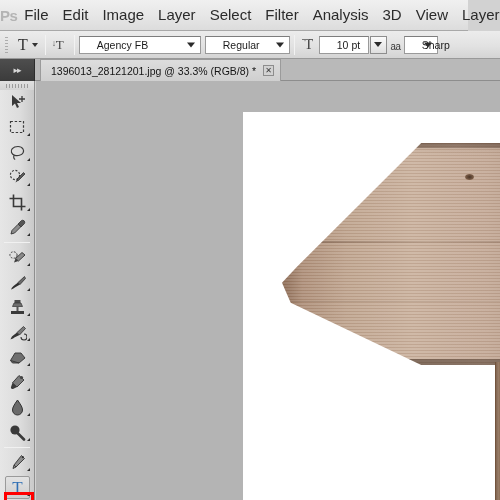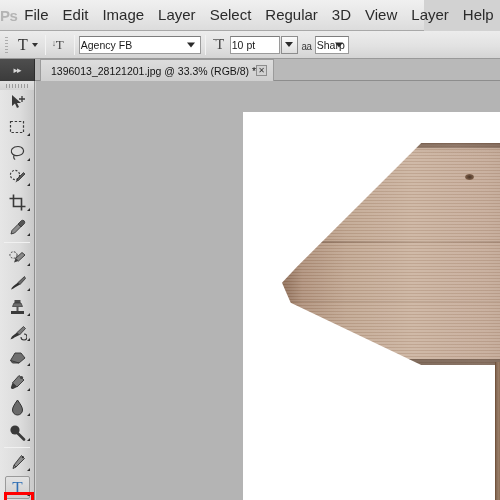--- a/index.html
+++ b/index.html
@@ -11,21 +11,21 @@
   }
   #app {
     position: relative;
     width: 500px; height: 500px;
     overflow: hidden;
   }
 
   
   .menubar {
     position: absolute; left: 0; top: 0;
-    width: 424px; height: 31px;
+    width: 468px; height: 31px;
     background: linear-gradient(to bottom, #f0f0f0 0%, #e7e7e7 50%, #dcdcdc 100%);
     border-bottom: 1px solid #a8a8a8;
     display: flex; align-items: center;
   }
   .ps-logo {
     width: 44px; height: 31px;
     display: flex; align-items: center; justify-content: center;
     font-size: 15px; font-weight: bold;
     color: #b4b4b4;
     letter-spacing: -0.5px;
@@ -88,21 +88,21 @@
     position: absolute; left: 2px; top: 3px;
     font-size: 9px; color: #555;
   }
   .field {
     background: #fff;
     border: 1px solid #9a9a9a;
     border-top-color: #7d7d7d;
     height: 18px;
     display: flex; align-items: center;
     font-size: 10.5px; color: #1a1a1a;
-    padding-left: 1px;
+    padding-left: 17px;
     position: relative;
   }
   .field .caret {
     position: absolute; right: 5px; top: 50%;
     transform: translateY(-50%);
     width: 0; height: 0;
     border-left: 4px solid transparent;
     border-right: 4px solid transparent;
     border-top: 5px solid #2a2a2a;
   }
@@ -161,20 +161,21 @@
     letter-spacing: -1px;
   }
   .doc-tab {
     position: absolute; left: 40px; top: 0;
     height: 22px;
     background: linear-gradient(to bottom,#ddd,#cfcfcf);
     border: 1px solid #9b9b9b;
     border-bottom: none;
     display: flex; align-items: center;
     padding: 0 6px 0 10px;
+    gap: 7px;
   }
   .doc-tab-title {
     font-size: 10.5px;
     color: #141414;
     white-space: nowrap;
   }
   .tab-close {
     width: 11px; height: 11px;
     border: 1px solid #8d8d8d;
     background: #d2d2d2;
@@ -311,21 +312,22 @@
 
 <div id="app">
 
   <div class="menubar">
     <div class="ps-logo">Ps</div>
     <div class="menu-item">File</div>
     <div class="menu-item">Edit</div>
     <div class="menu-item">Image</div>
     <div class="menu-item">Layer</div>
     <div class="menu-item">Select</div>
-    <div class="menu-item">Regular</div>
+    <div class="menu-item">Filter</div>
+    <div class="menu-item">Analysis</div>
     <div class="menu-item">3D</div>
     <div class="menu-item">View</div>
     <div class="menu-item">Layer</div>
     <div class="menu-item">Help</div>
   </div>
 
   <div class="optionsbar">
     <div class="grip"></div>
 
     <div class="tool-preset">
@@ -340,20 +342,24 @@
       <span>T</span>
     </div>
 
     <div class="opt-sep"></div>
 
     <div class="field field-font">
       <span>Agency FB</span>
       <span class="caret"></span>
     </div>
 
+    <div class="field field-style">
+      <span>Regular</span>
+      <span class="caret"></span>
+    </div>
 
     <div class="opt-sep"></div>
 
     <div class="sizeT-icon">T</div>
 
     <div class="field field-size">
       <span>10 pt</span>
     </div>
     <div class="size-btn">
       <span class="caret2"></span>

